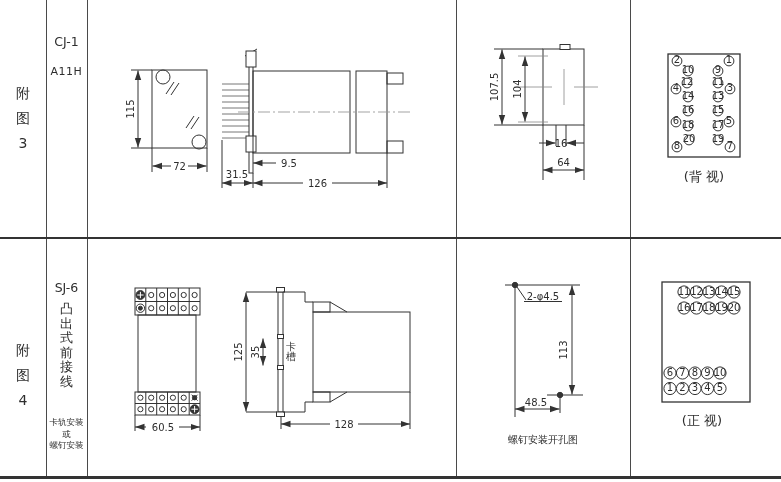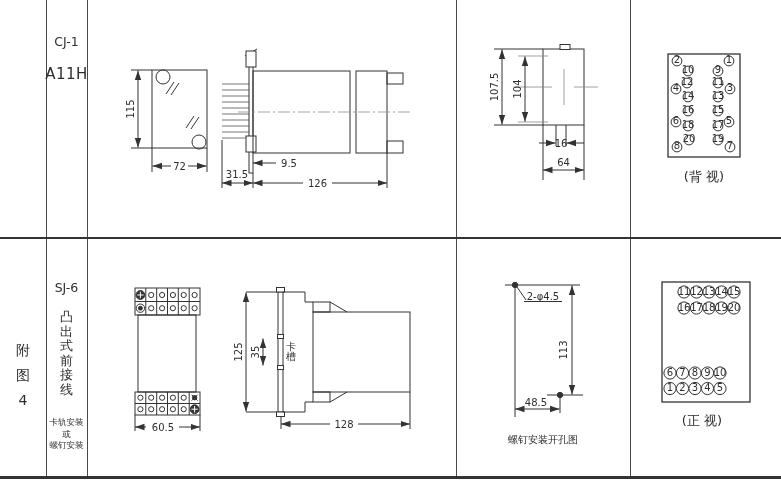--- a/index.html
+++ b/index.html
@@ -5,38 +5,41 @@
   html,body{margin:0;padding:0;background:#fff}
   .page{position:relative;width:781px;height:482px;background:#fff;overflow:hidden;
         font-family:"DejaVu Sans","Liberation Sans",sans-serif;color:#2e2e2e;}
   .vline{position:absolute;top:0;width:1px;height:477px;background:#4a4a4a}
   .hline{position:absolute;left:0;width:781px;background:#333}
   .cell{position:absolute;display:flex;flex-direction:column;align-items:center;box-sizing:border-box}
   .vtext{word-break:break-all;text-align:center}
   .fs14{font-size:14px;line-height:25px;width:1.1em}
   .fs13{font-size:13px;line-height:14.5px;width:1.15em}
   .model-name{font-size:12.5px}
-  .code{font-size:15px;letter-spacing:.5px}
+  .code{font-size:11px;letter-spacing:.5px}
   .notes{font-size:8.5px;line-height:11.5px;text-align:center}
   svg{position:absolute;overflow:visible}
   svg text{font-family:"DejaVu Sans","Liberation Sans",sans-serif;fill:#2e2e2e;font-size:10px}
   .cap{font-size:13px}
 </style>
 </head>
 <body>
 
 <div class="page">
 
   <div class="vline" style="left:46px"></div>
   <div class="vline" style="left:87px"></div>
   <div class="vline" style="left:456px"></div>
   <div class="vline" style="left:630px"></div>
   <div class="hline" style="top:237px;height:2px"></div>
   <div class="hline" style="top:476px;height:2.5px"></div>
 
+  <div class="cell" style="left:0;top:0;width:46px;height:237px;justify-content:center">
+    <div class="vtext fs14">附图3</div>
+  </div>
   <div class="cell" style="left:46px;top:0;width:41px;height:236px">
     <div class="model-name" style="margin-top:34px">CJ-1</div>
     <div class="code" style="margin-top:16px">A11H</div>
   </div>
 
   <svg style="left:87px;top:0" width="369" height="237" viewBox="87 0 369 237">
     <defs>
       <marker id="ar1" viewBox="0 0 10 8" markerWidth="10" markerHeight="8" refX="9.5" refY="4" orient="auto-start-reverse" markerUnits="userSpaceOnUse">
         <path d="M0,0.8 L9.5,4 L0,7.2 Z" fill="#333"></path>
       </marker>
@@ -181,22 +184,22 @@
       <text x="730" y="149.2">7</text>
     </g>
     <text x="704" y="180.5" class="cap" text-anchor="middle">(背 视)</text>
   </svg>
 
   <div class="cell" style="left:0;top:256px;width:46px;height:239px;justify-content:center">
     <div class="vtext fs14">附图4</div>
   </div>
   <div class="cell" style="left:46px;top:238px;width:41px;height:239px">
     <div class="model-name" style="margin-top:42px">SJ-6</div>
-    <div class="vtext fs13" style="margin-top:15px">凸出式前接线</div>
-    <div class="notes" style="margin-top:20px">
+    <div class="vtext fs13" style="margin-top:7px">凸出式前接线</div>
+    <div class="notes" style="margin-top:28px">
       <div>卡轨安装</div>
       <div>或</div>
       <div>螺钉安装</div>
     </div>
   </div>
 
   <svg style="left:87px;top:238px" width="369" height="240" viewBox="87 238 369 240">
     <defs>
       <marker id="ar3" viewBox="0 0 10 8" markerWidth="10" markerHeight="8" refX="9.5" refY="4" orient="auto-start-reverse" markerUnits="userSpaceOnUse">
         <path d="M0,0.8 L9.5,4 L0,7.2 Z" fill="#333"></path>

